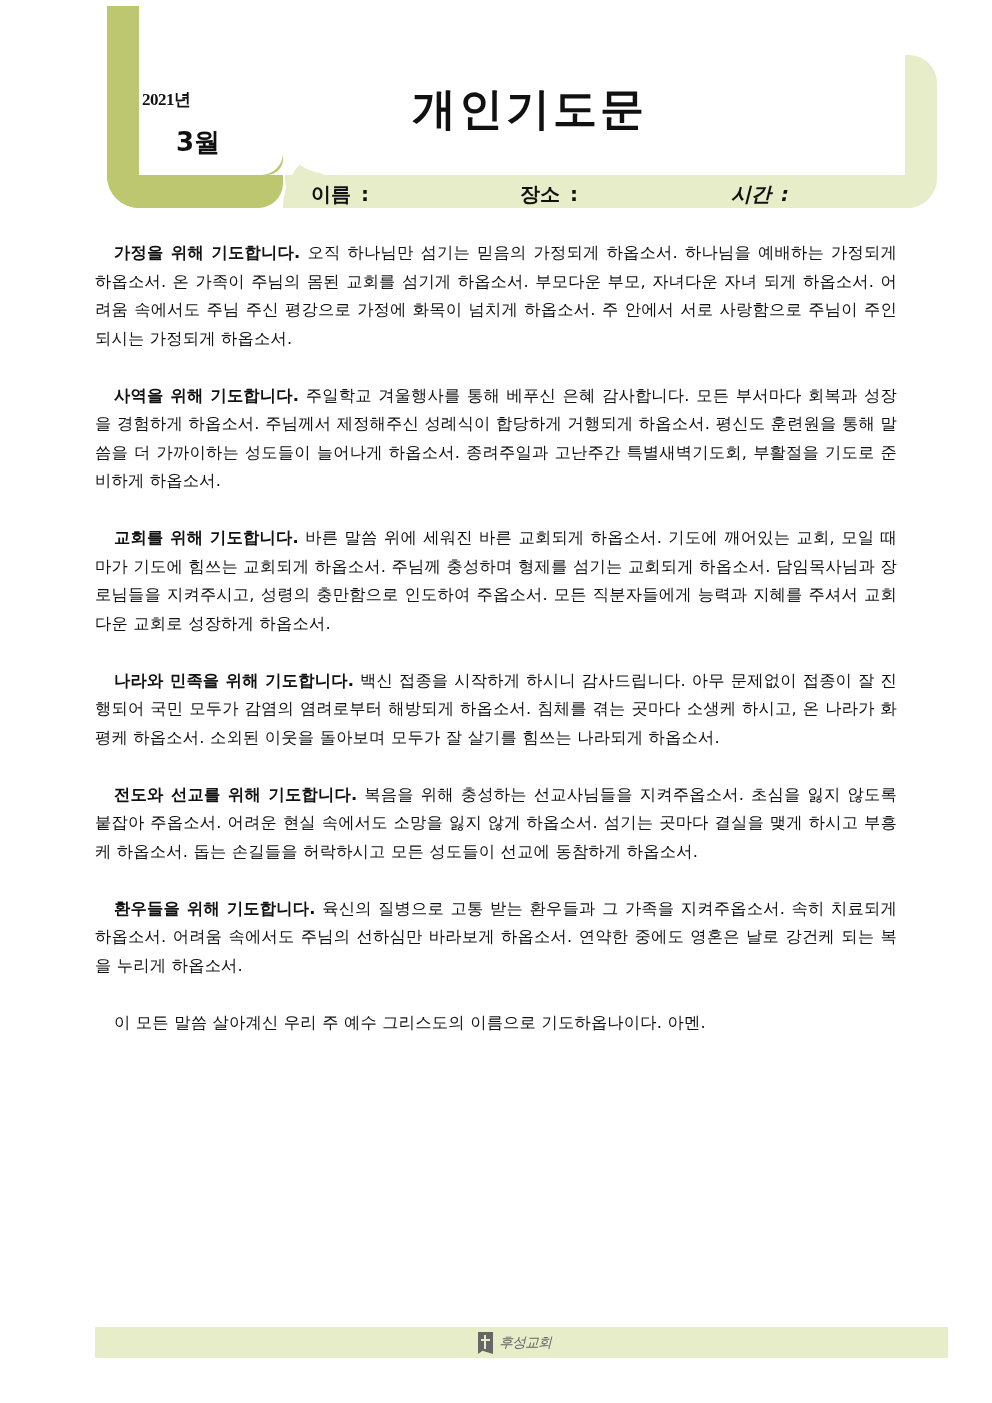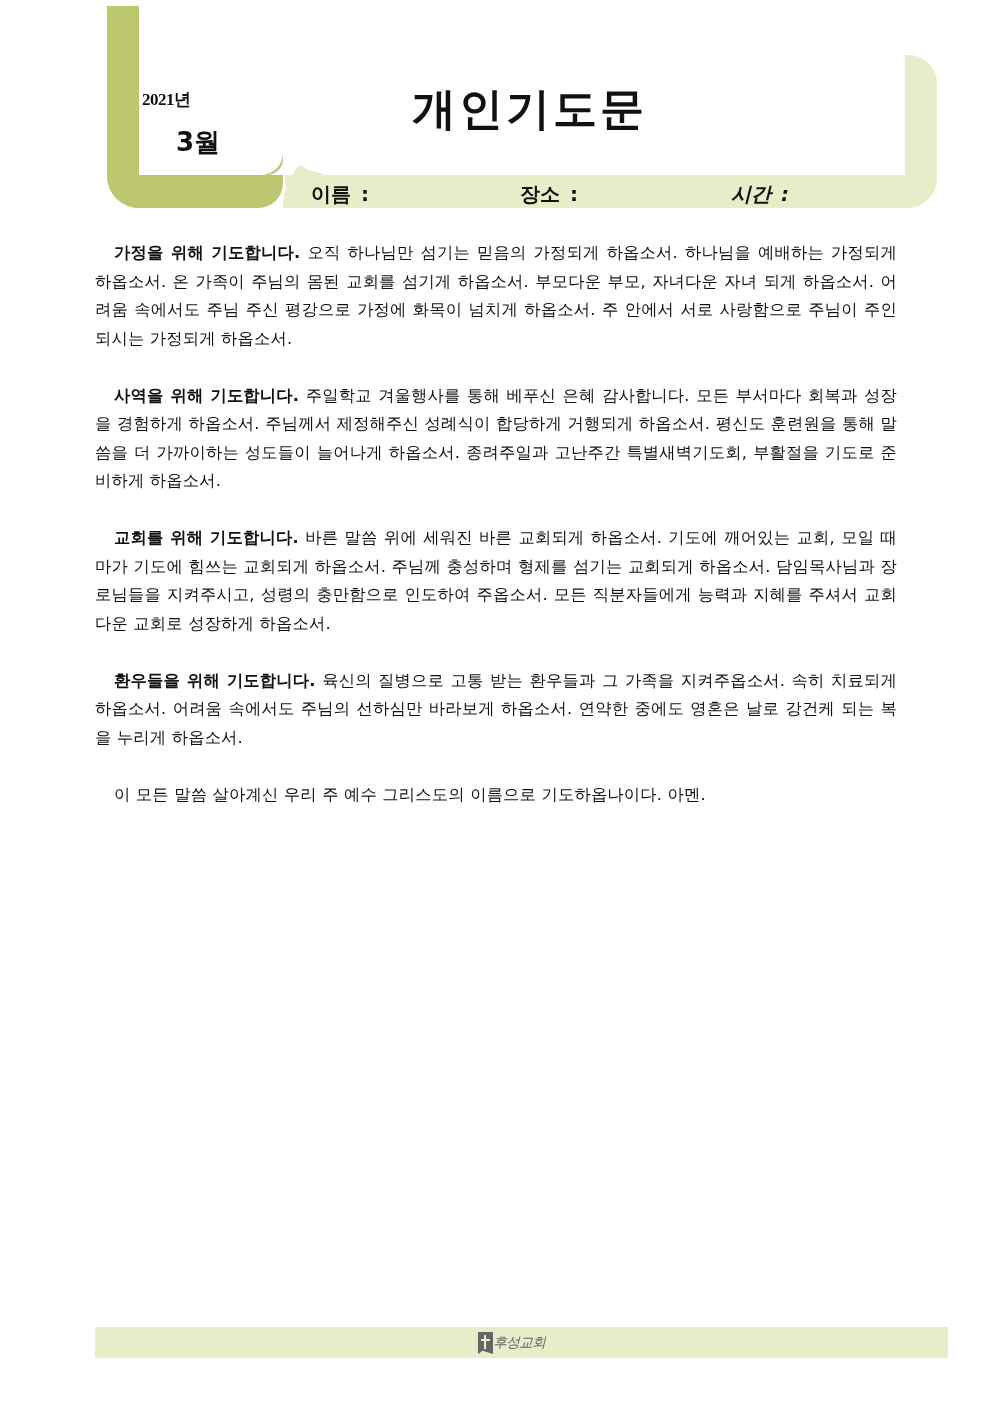--- a/index.html
+++ b/index.html
@@ -39,21 +39,21 @@
 
   
   .content { position: absolute; left: 95px; top: 239px; width: 802px;
              font-family: "DejaVu Sans", sans-serif; font-size: 16.3px; line-height: 28.5px;
              text-align: justify; letter-spacing: 0.2px; }
   .para { margin: 0 0 28.5px 0; text-indent: 19px; }
   .para b { font-weight: bold; }
 
   
   .footer-band { position: absolute; left: 95px; top: 1327px; width: 853px; height: 31px; background: #e7edc9; }
-  .footer-logo { position: absolute; left: 478px; top: 1330px; height: 26px; display: flex; align-items: center; }
+  .footer-logo { position: absolute; left: 478px; top: 1330px; height: 26px; display: flex; align-items: center; gap: 6px; }
   .cross-icon { width: 15px; height: 22px; background: #666; position: relative; clip-path: polygon(0 0,100% 0,100% 100%,30% 85%,0 100%); }
   .cross-icon::before { content: ""; position: absolute; left: 6px; top: 3px; width: 2px; height: 14px; background: #e7edc9; }
   .cross-icon::after { content: ""; position: absolute; left: 3px; top: 7px; width: 9px; height: 2px; background: #e7edc9; }
   .logo-text { font-family: "DejaVu Serif", serif; font-size: 14px; color: #666; font-style: italic; letter-spacing: -1px; }
 </style>
 </head>
 <body>
 
 <div class="light-vert"></div>
 <div class="light-band"></div>
@@ -82,21 +82,23 @@
 
 <div class="content">
 
 
   <p class="para"><b>가정을 위해 기도합니다.</b><span> 오직 하나님만 섬기는 믿음의 가정되게 하옵소서. 하나님을 예배하는 가정되게 하옵소서. 온 가족이 주님의 몸된 교회를 섬기게 하옵소서. 부모다운 부모, 자녀다운 자녀 되게 하옵소서. 어려움 속에서도 주님 주신 평강으로 가정에 화목이 넘치게 하옵소서. 주 안에서 서로 사랑함으로 주님이 주인 되시는 가정되게 하옵소서.</span></p>
 
   <p class="para"><b>사역을 위해 기도합니다.</b><span> 주일학교 겨울행사를 통해 베푸신 은혜 감사합니다. 모든 부서마다 회복과 성장을 경험하게 하옵소서. 주님께서 제정해주신 성례식이 합당하게 거행되게 하옵소서. 평신도 훈련원을 통해 말씀을 더 가까이하는 성도들이 늘어나게 하옵소서. 종려주일과 고난주간 특별새벽기도회, 부활절을 기도로 준비하게 하옵소서.</span></p>
 
   <p class="para"><b>교회를 위해 기도합니다.</b><span> 바른 말씀 위에 세워진 바른 교회되게 하옵소서. 기도에 깨어있는 교회, 모일 때마가 기도에 힘쓰는 교회되게 하옵소서. 주님께 충성하며 형제를 섬기는 교회되게 하옵소서. 담임목사님과 장로님들을 지켜주시고, 성령의 충만함으로 인도하여 주옵소서. 모든 직분자들에게 능력과 지혜를 주셔서 교회다운 교회로 성장하게 하옵소서.</span></p>
 
+  <p class="para"><b>나라와 민족을 위해 기도합니다.</b><span> 백신 접종을 시작하게 하시니 감사드립니다. 아무 문제없이 접종이 잘 진행되어 국민 모두가 감염의 염려로부터 해방되게 하옵소서. 침체를 겪는 곳마다 소생케 하시고, 온 나라가 화평케 하옵소서. 소외된 이웃을 돌아보며 모두가 잘 살기를 힘쓰는 나라되게 하옵소서.</span></p>
 
+  <p class="para"><b>전도와 선교를 위해 기도합니다.</b><span> 복음을 위해 충성하는 선교사님들을 지켜주옵소서. 초심을 잃지 않도록 붙잡아 주옵소서. 어려운 현실 속에서도 소망을 잃지 않게 하옵소서. 섬기는 곳마다 결실을 맺게 하시고 부흥케 하옵소서. 돕는 손길들을 허락하시고 모든 성도들이 선교에 동참하게 하옵소서.</span></p>
 
   <p class="para"><b>환우들을 위해 기도합니다.</b><span> 육신의 질병으로 고통 받는 환우들과 그 가족을 지켜주옵소서. 속히 치료되게 하옵소서. 어려움 속에서도 주님의 선하심만 바라보게 하옵소서. 연약한 중에도 영혼은 날로 강건케 되는 복을 누리게 하옵소서.</span></p>
 
   <p class="para">이 모든 말씀 살아계신 우리 주 예수 그리스도의 이름으로 기도하옵나이다. 아멘.</p>
 </div>
 
 <div class="footer-band"></div>
 <div class="footer-logo">
   <span class="cross-icon"></span>
   <span class="logo-text">후성교회</span>

